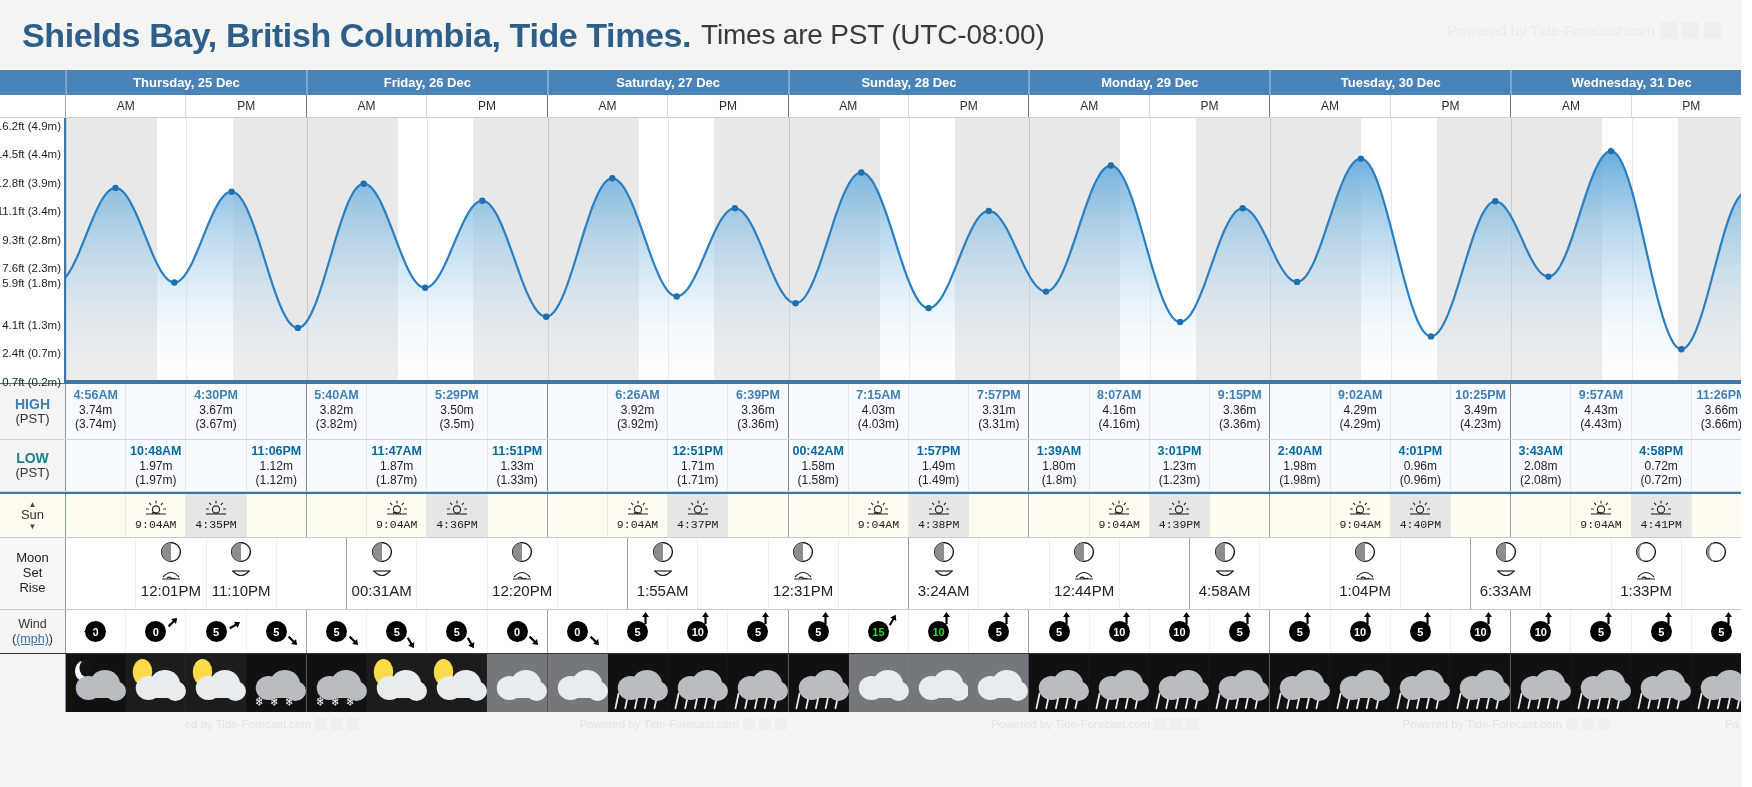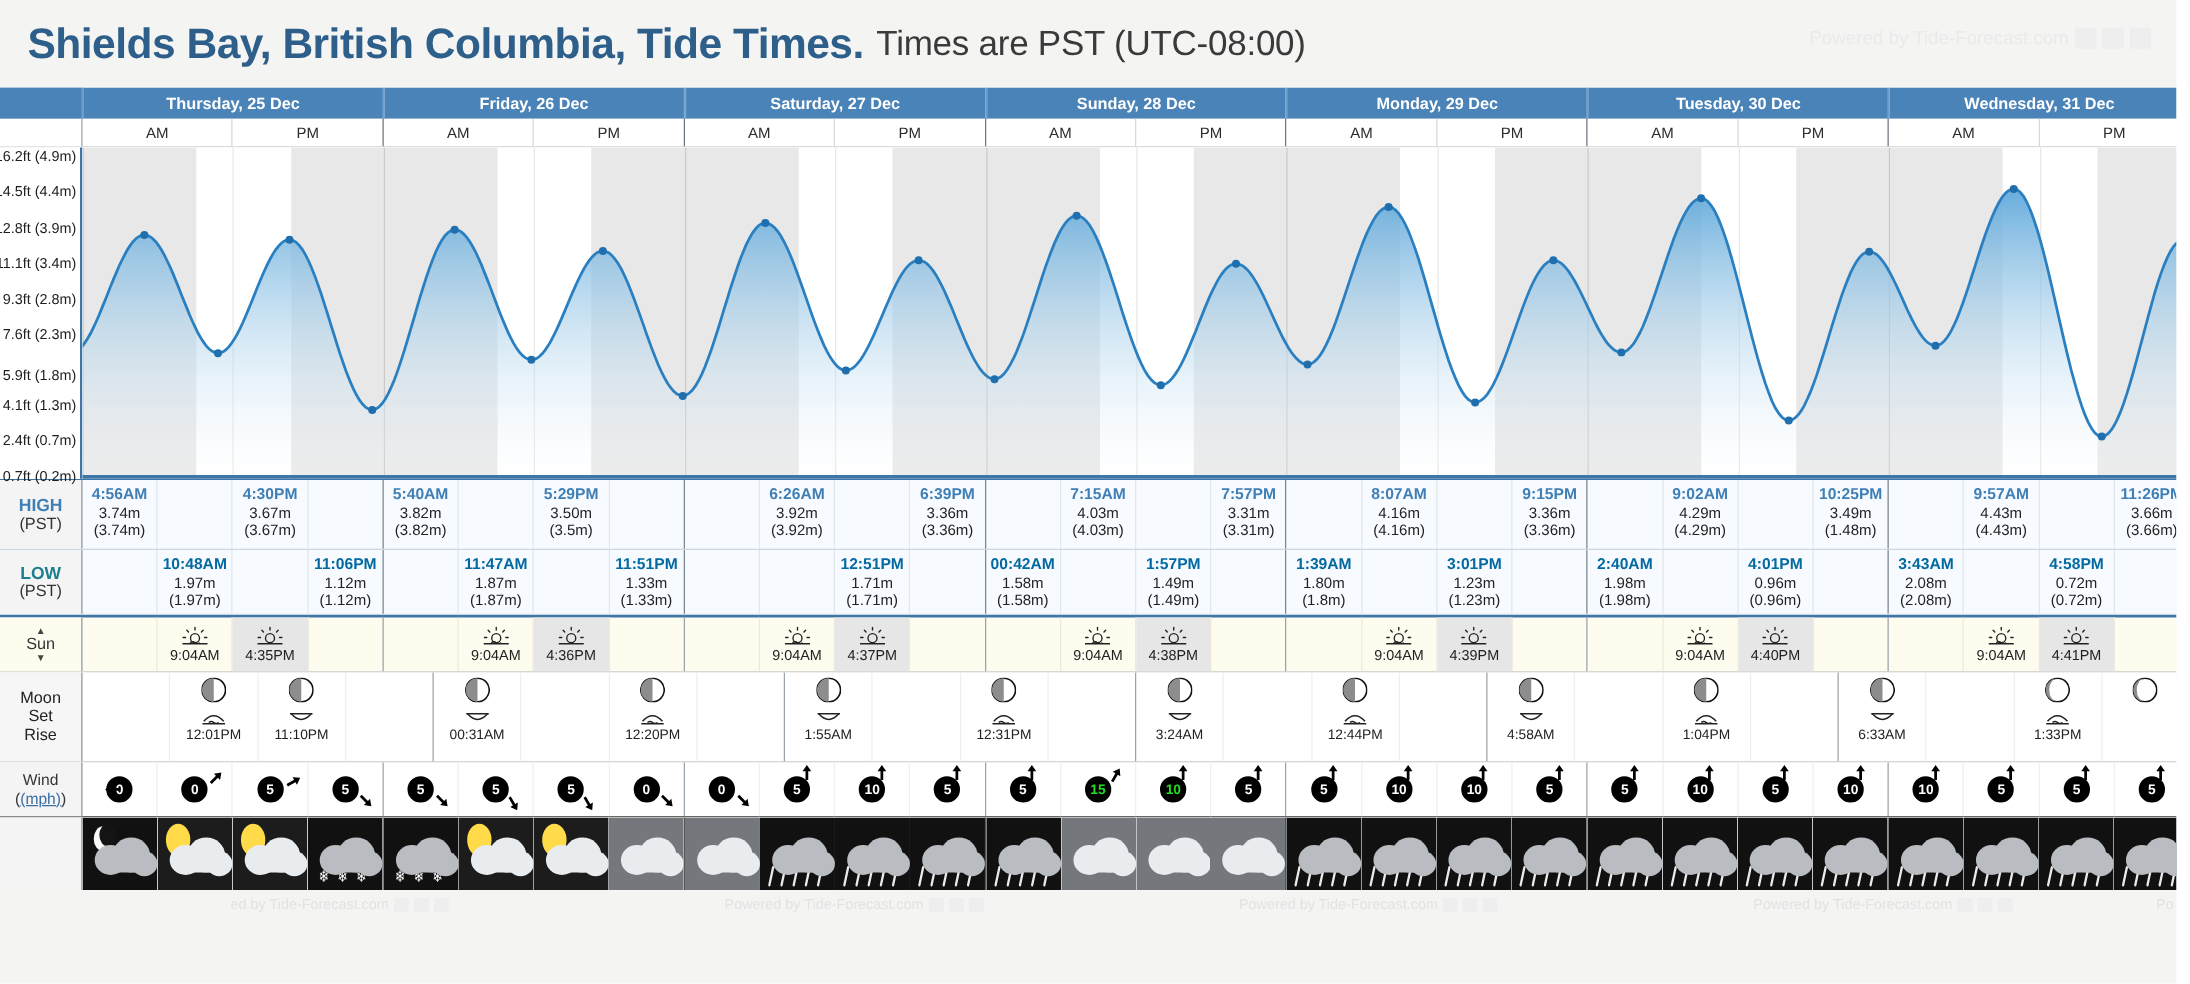--- a/index.html
+++ b/index.html
@@ -185,21 +185,21 @@
   .sun-cell {
     flex: 1 1 0;
     display: flex; flex-direction: column;
     align-items: center; justify-content: center;
     border-right: 1px solid #eceade;
     font-size: 11.5px; color: #222;
   }
   .sun-cell.shaded { background: #e6e6e6; }
   .sun-cell:last-child { border-right: none; }
   .sun-glyph { height: 18px; line-height: 18px; font-size: 14px; }
-  .sun-time { white-space: nowrap; font-size: 11.5px; }
+  .sun-time { white-space: nowrap; font-size: 11.5px; font-family: Liberation Mono, monospace; }
   .sunlabel-arrows { font-size: 8px; line-height: 7px; color:#444; }
 
   
   .moonrow {
     display: flex; width: 1752px;
     height: 72px;
     background: #ffffff;
     border-bottom: 1px solid #c9c9c9;
   }
   .moonrow .rowlabel { background: #f6f6f6; }
@@ -209,21 +209,21 @@
     flex: 1 1 0;
     display: flex; flex-direction: column;
     align-items: center; justify-content: flex-start;
     border-right: 1px solid #efefef;
     padding-top: 4px;
     font-size: 11px; color: #222;
   }
   .moon-cell:last-child { border-right: none; }
   .moon-phase { width: 20px; height: 20px; margin-bottom: 6px; }
   .moon-arc { height: 14px; }
-  .moon-time { white-space: nowrap; font-size: 11px; }
+  .moon-time { white-space: nowrap; font-size: 15px; }
 
   
   .windrow {
     display: flex; width: 1752px;
     height: 44px;
     background: #ffffff;
     border-bottom: 1px solid #333;
   }
   .windrow .rowlabel { background: #f4f4f4; }
   .windrow .rowlabel .small { font-size: 12.5px; color: #333; }
@@ -335,21 +335,21 @@
     </div>
 
   <div class="chart-wrap">
     <div class="yaxis" id="yaxis">
         <div class="ytick" style="top: 8px;">16.2ft (4.9m)</div>
         <div class="ytick" style="top: 36.4px;">14.5ft (4.4m)</div>
         <div class="ytick" style="top: 64.8px;">12.8ft (3.9m)</div>
         <div class="ytick" style="top: 93.2px;">11.1ft (3.4m)</div>
         <div class="ytick" style="top: 121.6px; text-align: right;">9.3ft (2.8m)</div>
         <div class="ytick" style="top: 150px;">7.6ft (2.3m)</div>
-        <div class="ytick" style="top: 183px;">5.9ft (1.8m)</div>
+        <div class="ytick" style="top: 165px;">5.9ft (1.8m)</div>
         <div class="ytick" style="top: 206.8px;">4.1ft (1.3m)</div>
         <div class="ytick" style="top: 235.2px;">2.4ft (0.7m)</div>
         <div class="ytick" style="top: 263.6px;">0.7ft (0.2m)</div>
       </div>
     <div class="plot" id="plot">
         <div class="nightband" style="left: 0px; width: 91.0239px;"></div>
         <div class="nightband" style="left: 166.593px; width: 74.2643px;"></div>
         <div class="daysep" style="left: 0px;"></div>
         <div class="daysep" style="left: 120.429px; opacity: 0.45;"></div>
         <div class="nightband" style="left: 240.857px; width: 91.0239px;"></div>
@@ -495,21 +495,21 @@
         <div class="tide-cell"></div>
         <div class="tide-cell">
           <div class="tide-time">9:02AM</div>
           <div class="tide-h">4.29m</div>
           <div class="tide-h2">(4.29m)</div>
         </div>
         <div class="tide-cell"></div>
         <div class="tide-cell">
           <div class="tide-time">10:25PM</div>
           <div class="tide-h">3.49m</div>
-          <div class="tide-h2">(1.48m)</div>
+          <div class="tide-h2">(4.23m)</div>
         </div>
       </div>
       <div class="tide-day">
         <div class="tide-cell"></div>
         <div class="tide-cell">
           <div class="tide-time">9:57AM</div>
           <div class="tide-h">4.43m</div>
           <div class="tide-h2">(4.43m)</div>
         </div>
         <div class="tide-cell"></div>

